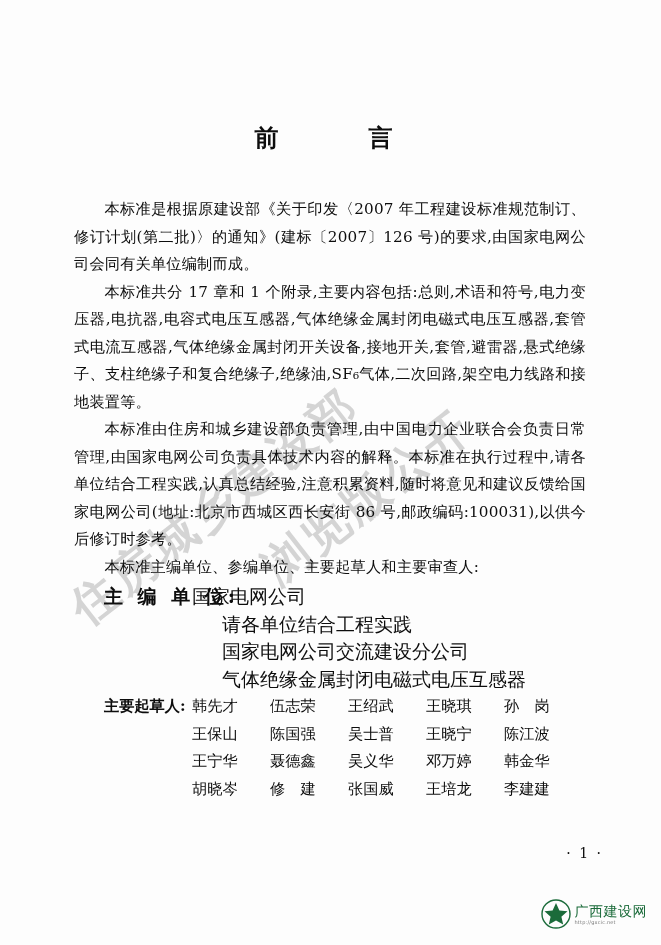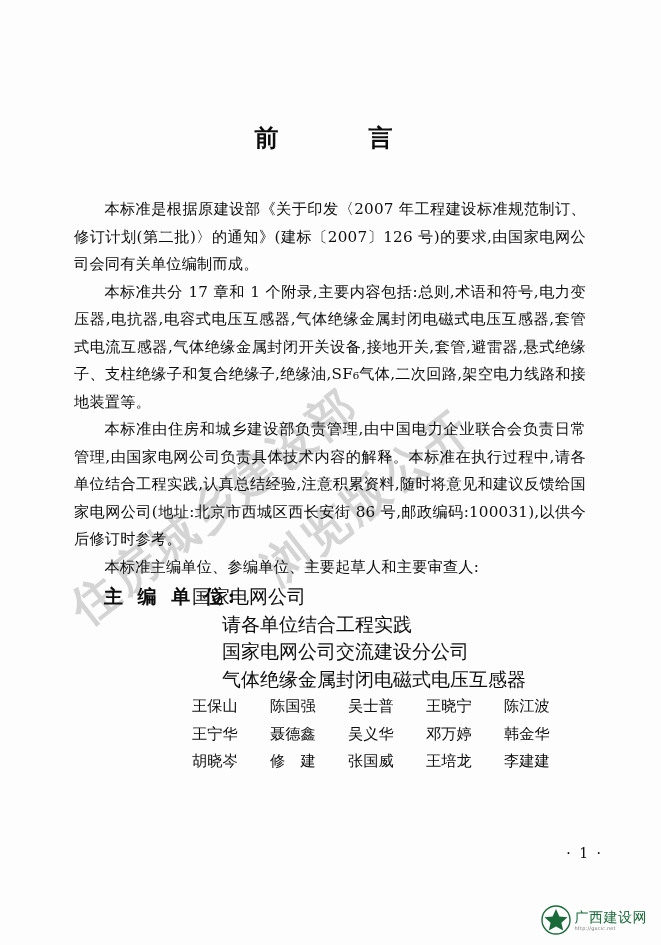--- a/index.html
+++ b/index.html
@@ -146,21 +146,21 @@
     font-size: 14px;
     letter-spacing: 2px;
     font-family: "DejaVu Serif", "Liberation Serif", serif;
     z-index: 4;
   }
 
   
   .footer-logo {
     position: absolute;
     right: 14px;
-    bottom: 10px;
+    bottom: 16px;
     display: flex;
     align-items: center;
     z-index: 5;
   }
   .logo-mark {
     width: 30px;
     height: 30px;
     flex: 0 0 30px;
     position: relative;
     margin-right: 4px;
@@ -213,20 +213,30 @@
       </div>
 
       <div class="unit-cont">请各单位结合工程实践</div>
       <div class="unit-cont">国家电网公司交流建设分公司</div>
       <div class="unit-cont">气体绝缘金属封闭电磁式电压互感器</div>
 
     </div>
 
     <div class="drafters">
       <div class="drafter-row">
+        <div class="drafter-label">主要起草人:</div>
+        <div class="names">
+          <span class="name-cell">韩先才</span>
+          <span class="name-cell">伍志荣</span>
+          <span class="name-cell">王绍武</span>
+          <span class="name-cell">王晓琪</span>
+          <span class="name-cell">孙　岗</span>
+        </div>
+      </div>
+      <div class="drafter-row">
         <div class="drafter-label"></div>
         <div class="names">
           <span class="name-cell">王保山</span>
           <span class="name-cell">陈国强</span>
           <span class="name-cell">吴士普</span>
           <span class="name-cell">王晓宁</span>
           <span class="name-cell">陈江波</span>
         </div>
       </div>
       <div class="drafter-row">

